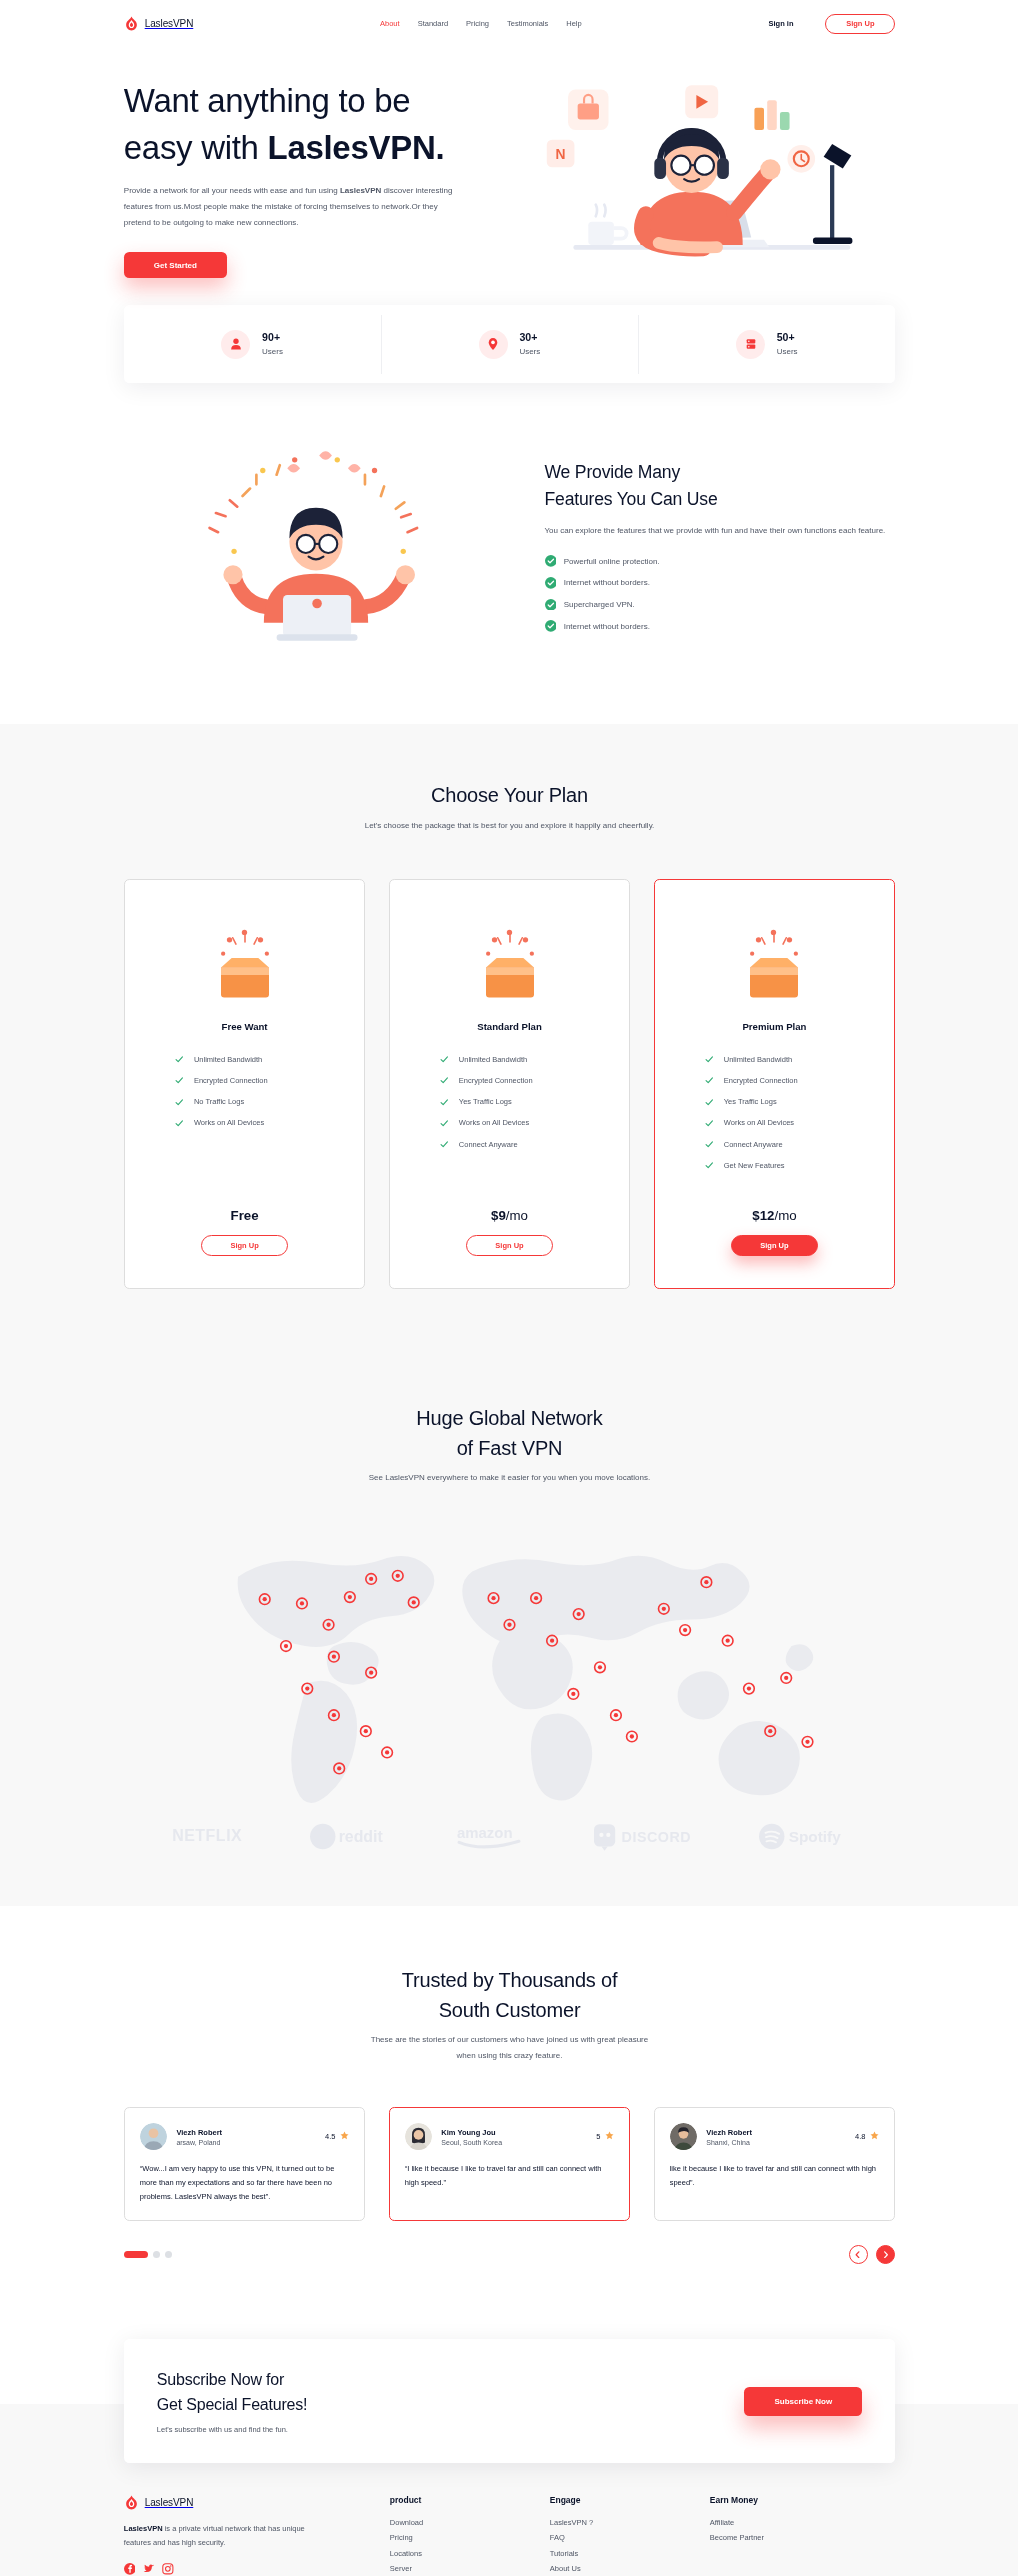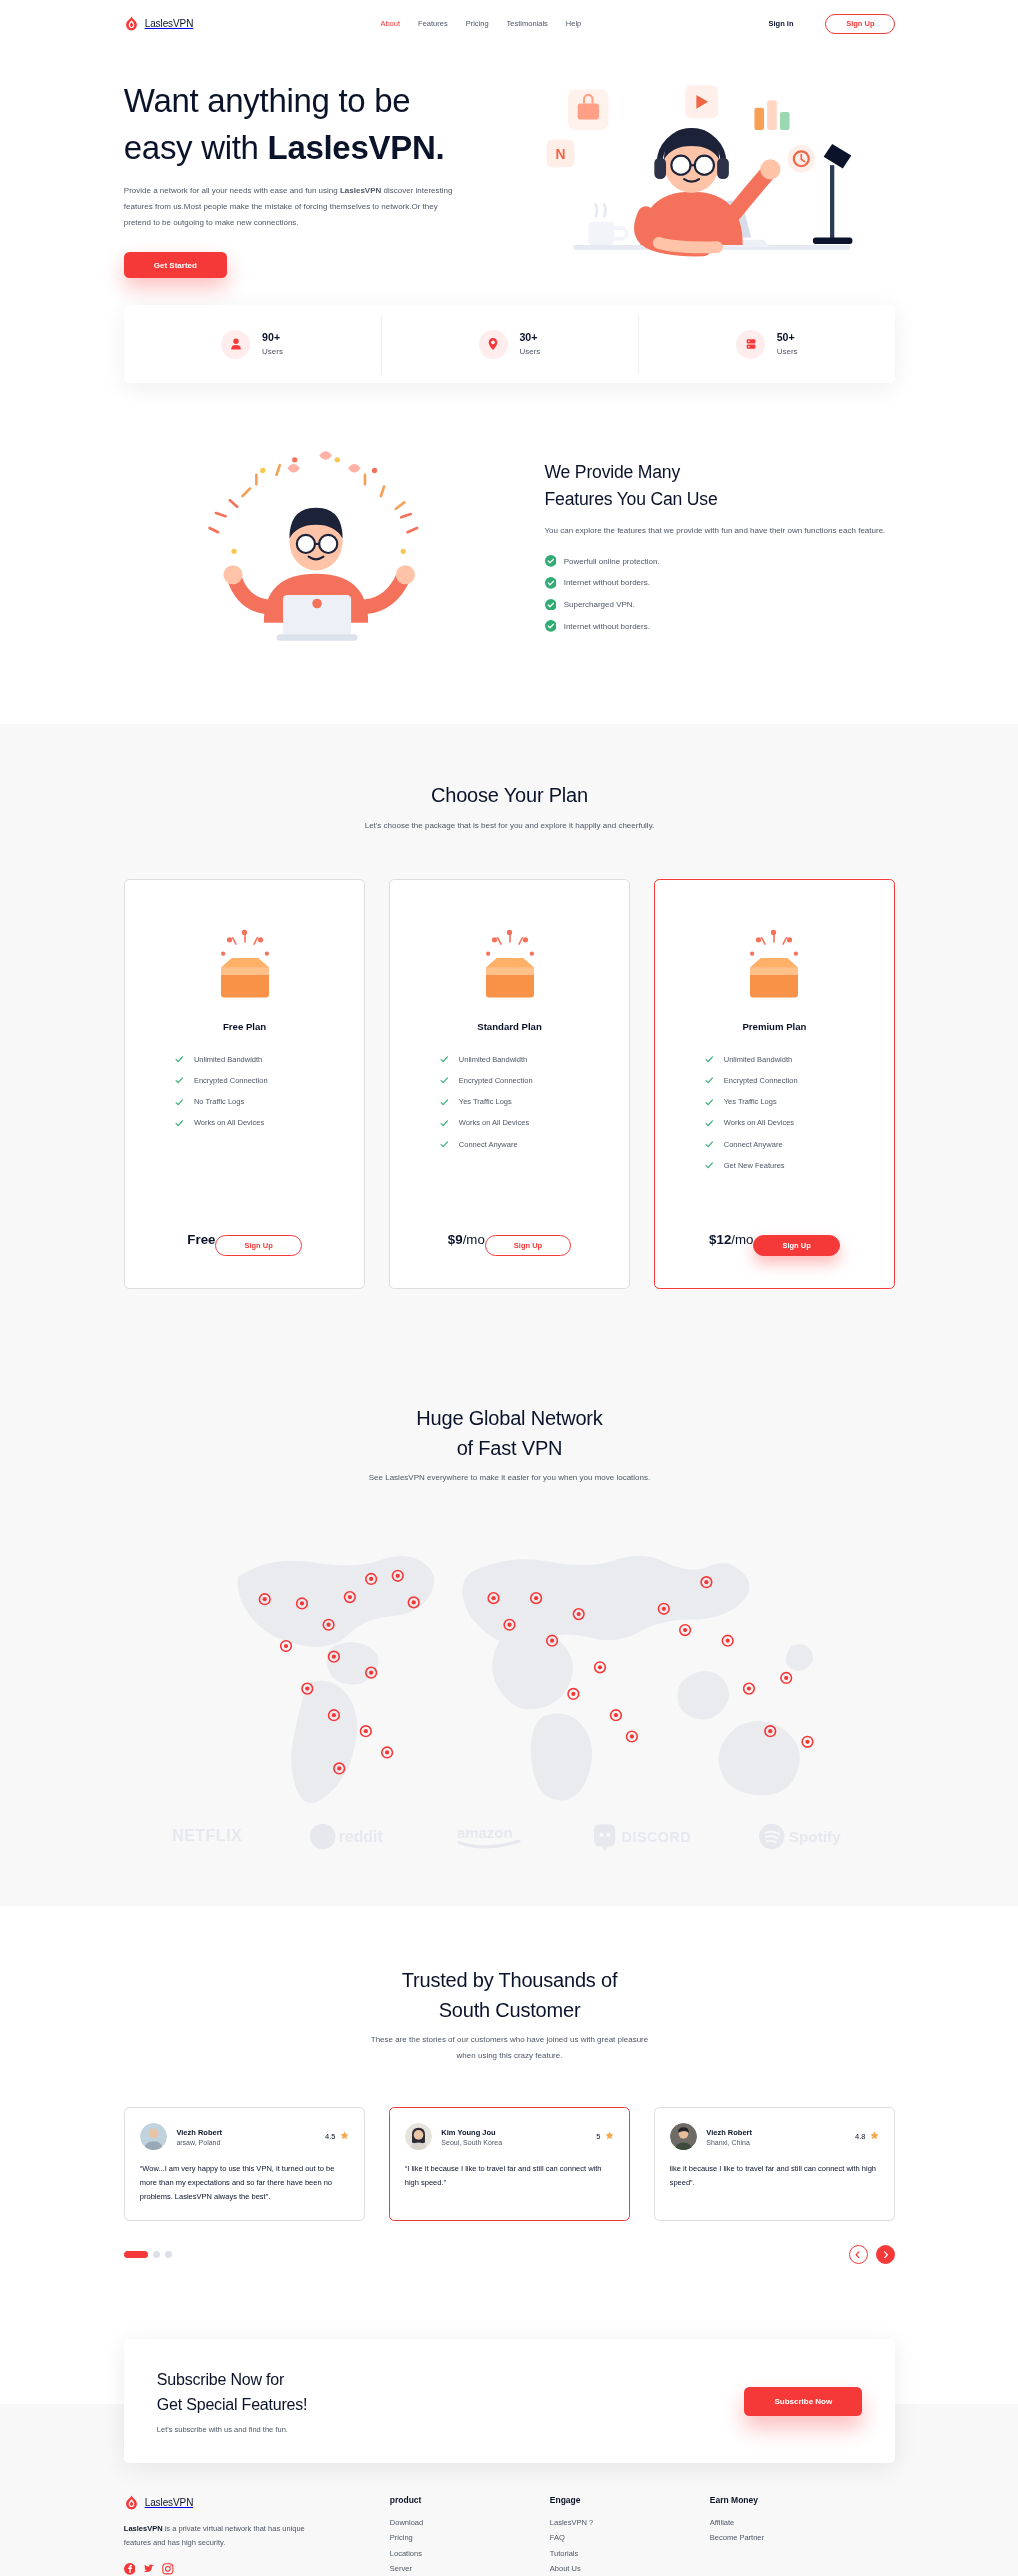--- a/index.html
+++ b/index.html
@@ -86,21 +86,21 @@
     padding:31px 21px 32px; display:flex; flex-direction:column; align-items:center;
     min-height:410px;
   }
   .plan.featured { border-color:#F53838; }
   .plan-illus { height:95px; display:flex; align-items:flex-end; justify-content:center; }
   .plan-name { font-size:9.6px; font-weight:700; color:#0B132A; margin-top:15px; }
   .plan-feats { margin-top:23.4px; display:flex; flex-direction:column; gap:12.2px; width:100%; padding-left:29px; }
   .plan-feat { display:flex; align-items:center; gap:10.6px; }
   .plan-check { width:8.5px; height:8.5px; flex:0 0 8.5px; }
   .plan-feat-text { font-size:7.5px; color:#4F5665; }
-  .plan-foot { margin-top:auto; display:flex; flex-direction:row; align-items:center; }
+  .plan-foot { margin-top:auto; display:flex; flex-direction:column; align-items:center; }
   .plan-price { font-size:13.3px; font-weight:500; color:#0B132A; }
   .plan-price b { font-weight:700; }
   .plan-btn {
     margin-top:11.7px; font-size:7.5px; font-weight:700; color:#F53838;
     border:1.1px solid #F53838; border-radius:27px; padding:4.8px 28px;
     background:transparent; cursor:pointer; font-family:inherit;
   }
   .plan-btn.solid {
     background:#F53838; color:#fff; border-color:#F53838;
     box-shadow:0 7.5px 15px rgba(245,56,56,.35);
@@ -186,21 +186,21 @@
             <path d="M14 1 C17 7 24 9.5 24 16.5 C24 22.3 19.5 27 14 27 C8.5 27 4 22.3 4 16.5 C4 9.5 11 7 14 1 Z" fill="#F53838"></path>
             <path d="M14 7.5 C15.8 11 19.2 12.4 19.2 16.6 C19.2 19.9 16.9 22.6 14 22.6 C11.1 22.6 8.8 19.9 8.8 16.6 C8.8 12.4 12.2 11 14 7.5 Z" fill="#fff"></path>
             <path d="M14 11.5 C15 13.4 16.9 14.3 16.9 16.8 C16.9 18.7 15.6 20.3 14 20.3 C12.4 20.3 11.1 18.7 11.1 16.8 C11.1 14.3 13 13.4 14 11.5 Z" fill="#F53838"></path>
           </svg>
         </span>
         <span class="brand-name"><span>Lasles</span><b>VPN</b></span>
       </a>
 
       <div class="nav-links">
         <a class="nav-link active" href="#">About</a>
-        <a class="nav-link" href="#">Features</a>
+        <a class="nav-link" href="#">Standard</a>
         <a class="nav-link" href="#">Pricing</a>
         <a class="nav-link" href="#">Testimonials</a>
         <a class="nav-link" href="#">Help</a>
       </div>
 
       <div class="nav-right">
         <a class="signin" href="#">Sign in</a>
         <button class="signup-btn">Sign Up</button>
       </div>
     </nav>
@@ -411,21 +411,21 @@
                 <circle cx="74" cy="12" r="5" fill="#F4725B"></circle>
                 <circle cx="104" cy="26" r="5" fill="#F4725B"></circle>
               <circle cx="34" cy="52" r="4" fill="#F4725B"></circle>
                 <circle cx="116" cy="52" r="4" fill="#F4725B"></circle>
               <path d="M58 34 l-6 -12 M92 34 l6 -12 M75 30 l0 -14" stroke="#F4725B" stroke-width="3" stroke-linecap="round"></path>
               <path d="M30 78 l20 -18 h50 l20 18 z" fill="#FFB067"></path>
               <path d="M30 78 h90 v50 a6 6 0 0 1 -6 6 H36 a6 6 0 0 1 -6 -6 z" fill="#F79246"></path>
               <path d="M30 78 h90 v14 H30 z" fill="#FFC089"></path>
             </svg>
           </div>
-          <div class="plan-name">Free Plan</div>
+          <div class="plan-name">Free Want</div>
           <div class="plan-feats">
             <div class="plan-feat">
                 <span class="plan-check"><svg width="8.5" height="8.5" viewBox="0 0 16 16">
                     <path d="M2 8.6 l4 4 L14 3.6" stroke="#2FAB73" stroke-width="2.1" fill="none" stroke-linecap="round" stroke-linejoin="round"></path>
                   </svg></span>
                 <span class="plan-feat-text">Unlimited Bandwidth</span>
               </div>
             <div class="plan-feat">
                 <span class="plan-check"><svg width="8.5" height="8.5" viewBox="0 0 16 16">
                     <path d="M2 8.6 l4 4 L14 3.6" stroke="#2FAB73" stroke-width="2.1" fill="none" stroke-linecap="round" stroke-linejoin="round"></path>

